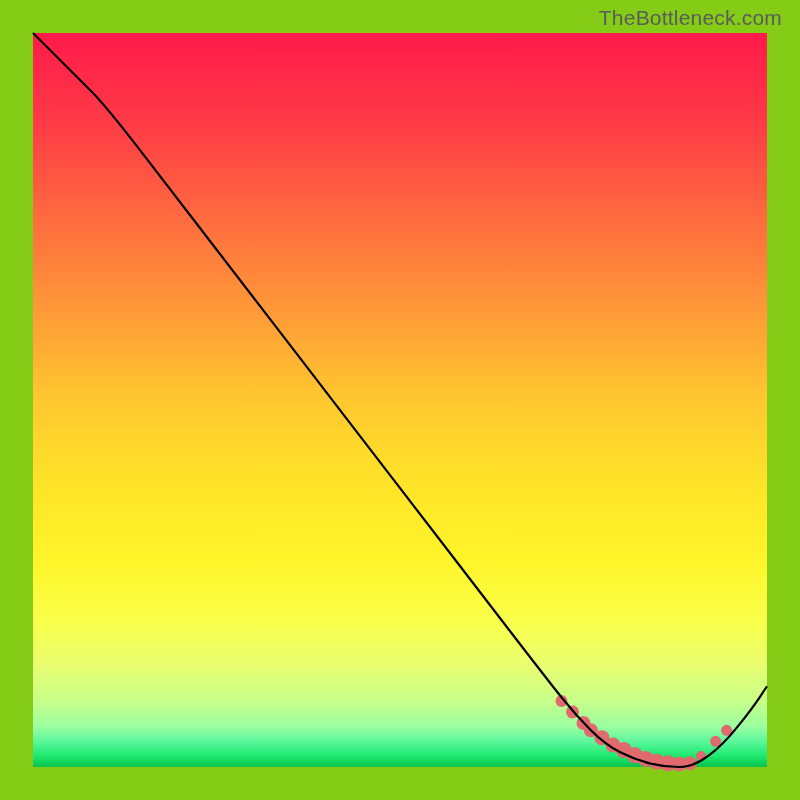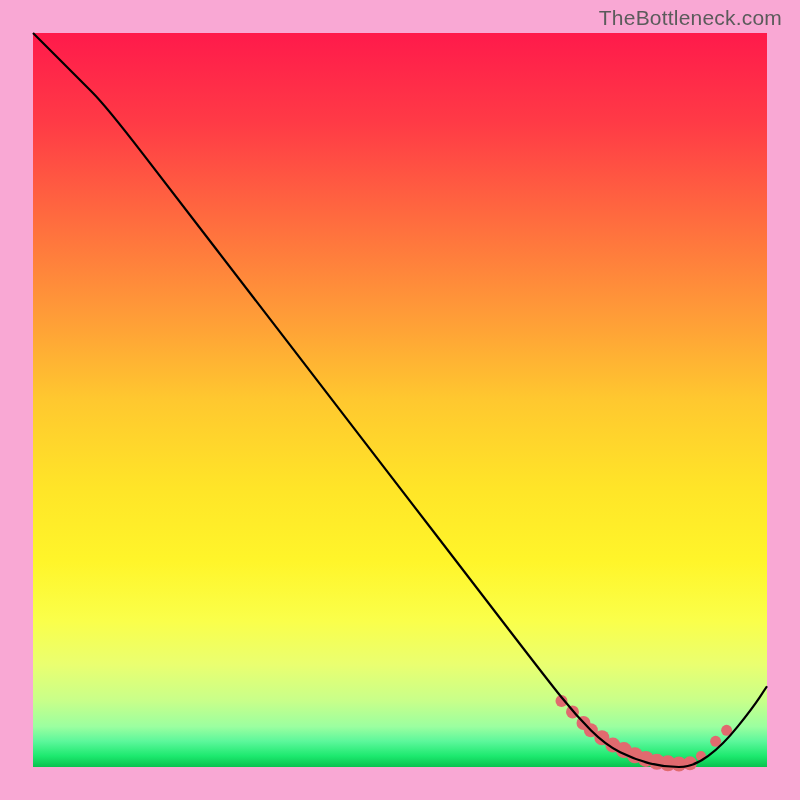--- a/index.html
+++ b/index.html
@@ -10,21 +10,21 @@
     background: #000;
     overflow: hidden;
     font-family: Arial, Helvetica, sans-serif;
   }
   .frame {
     position: absolute;
     left: 0;
     top: 0;
     width: 800px;
     height: 800px;
-    background: #f9a8d4;
+    background: #84cc16;
   }
   .plot-area {
     position: absolute;
     left: 33px;
     top: 33px;
     width: 734px;
     height: 734px;
     
   }
   .gradient {

